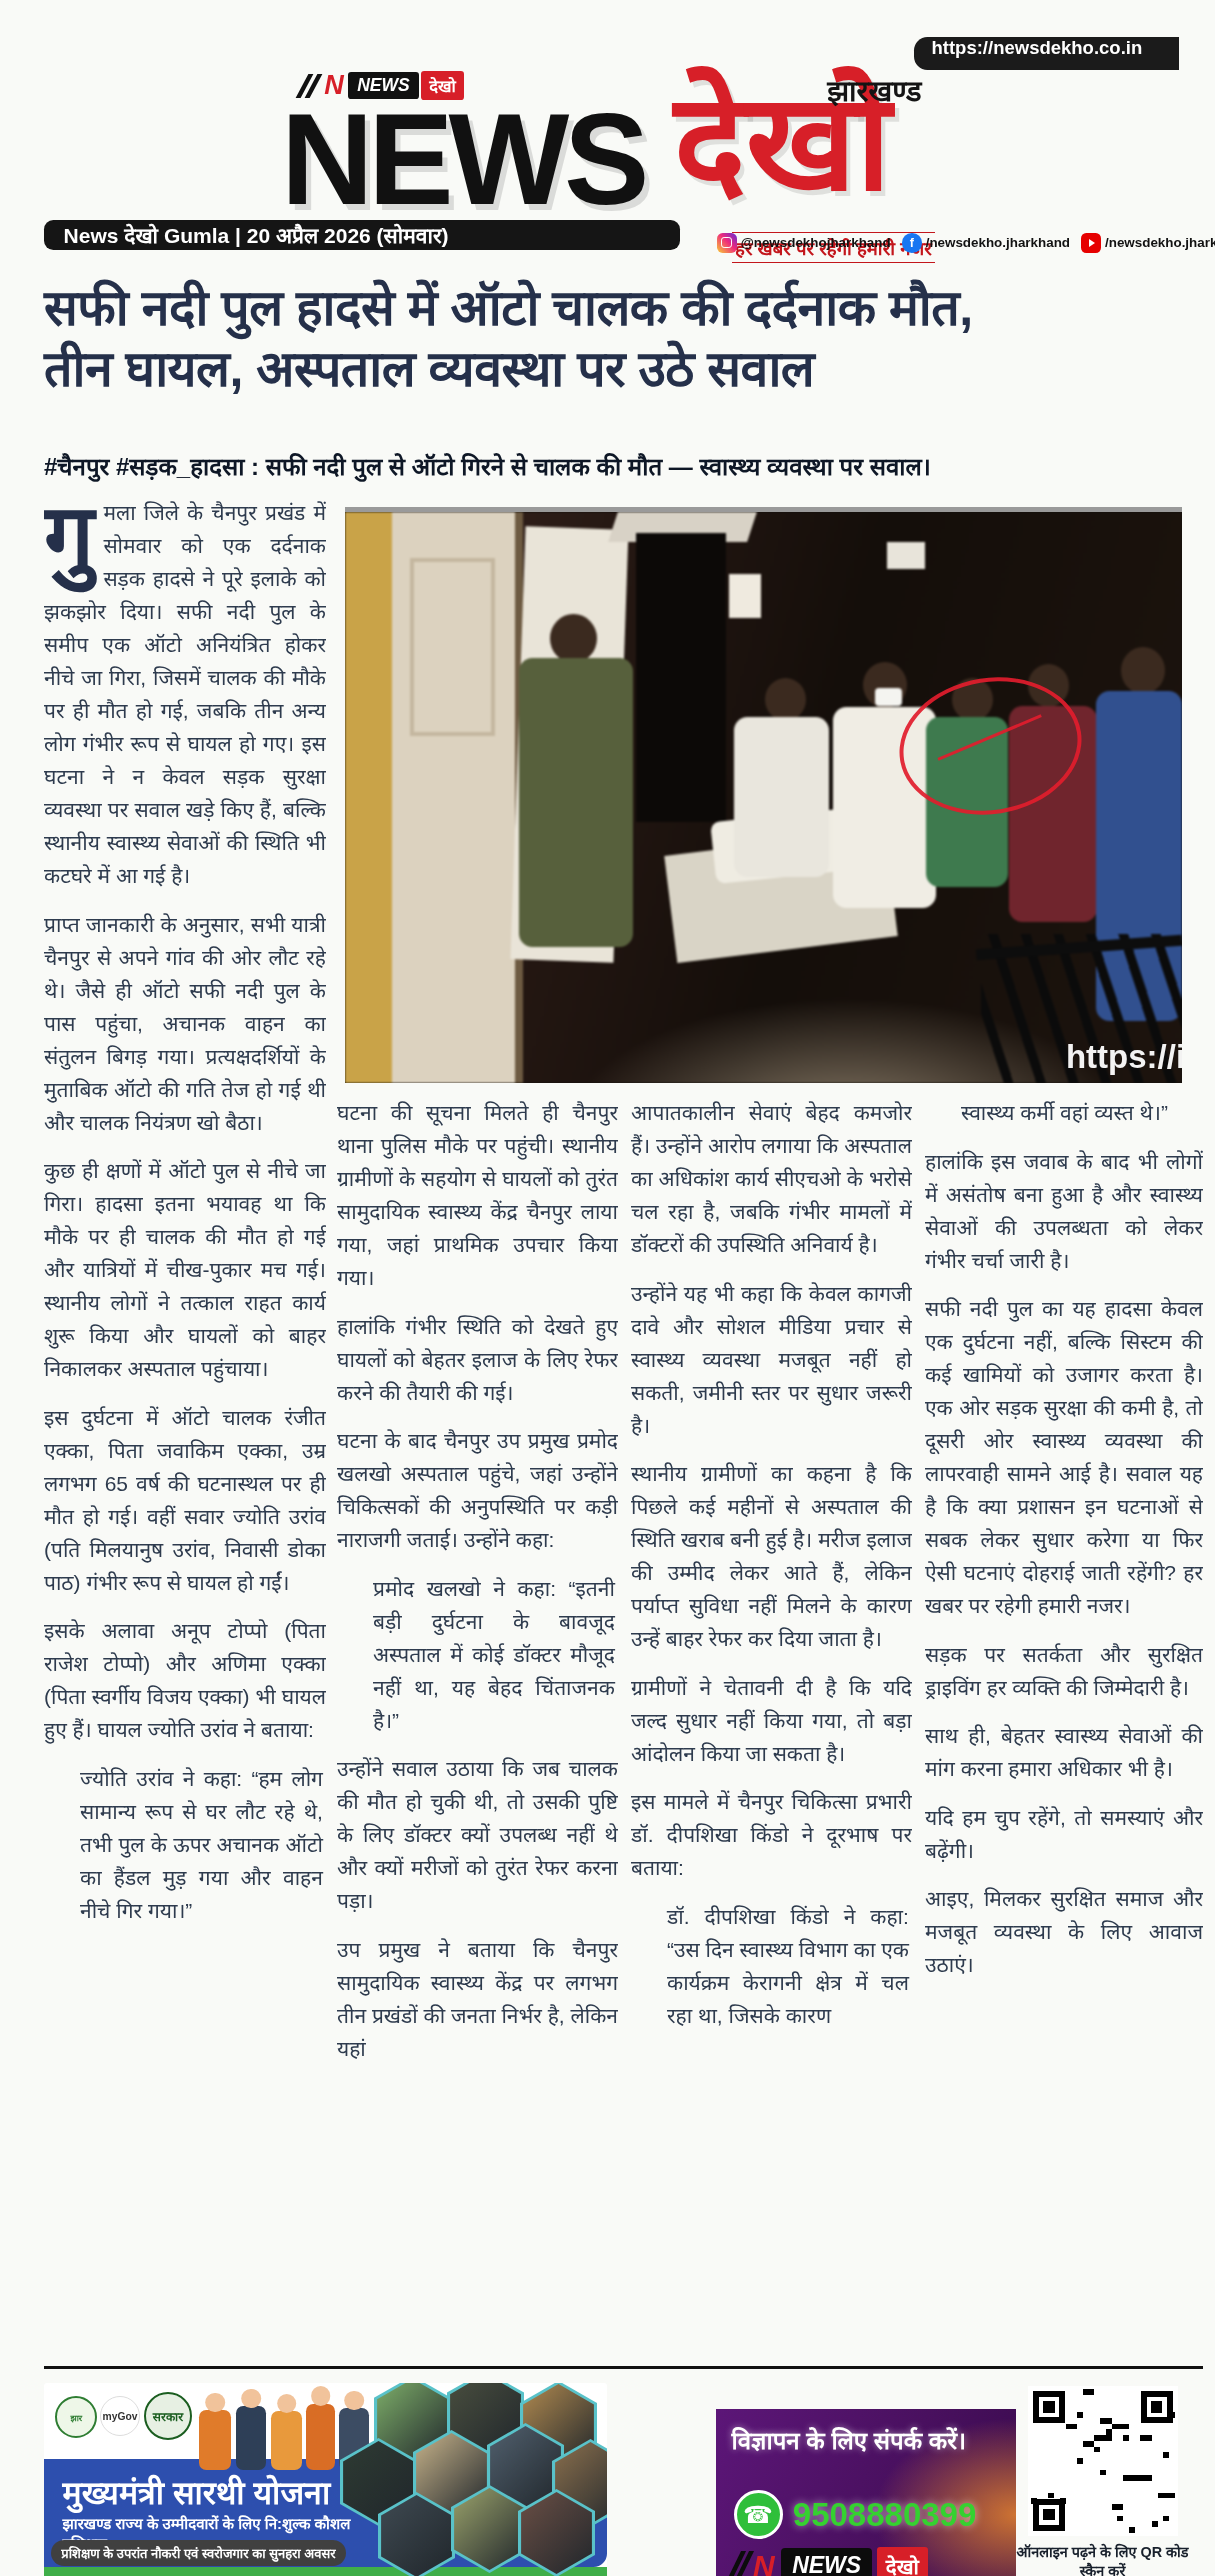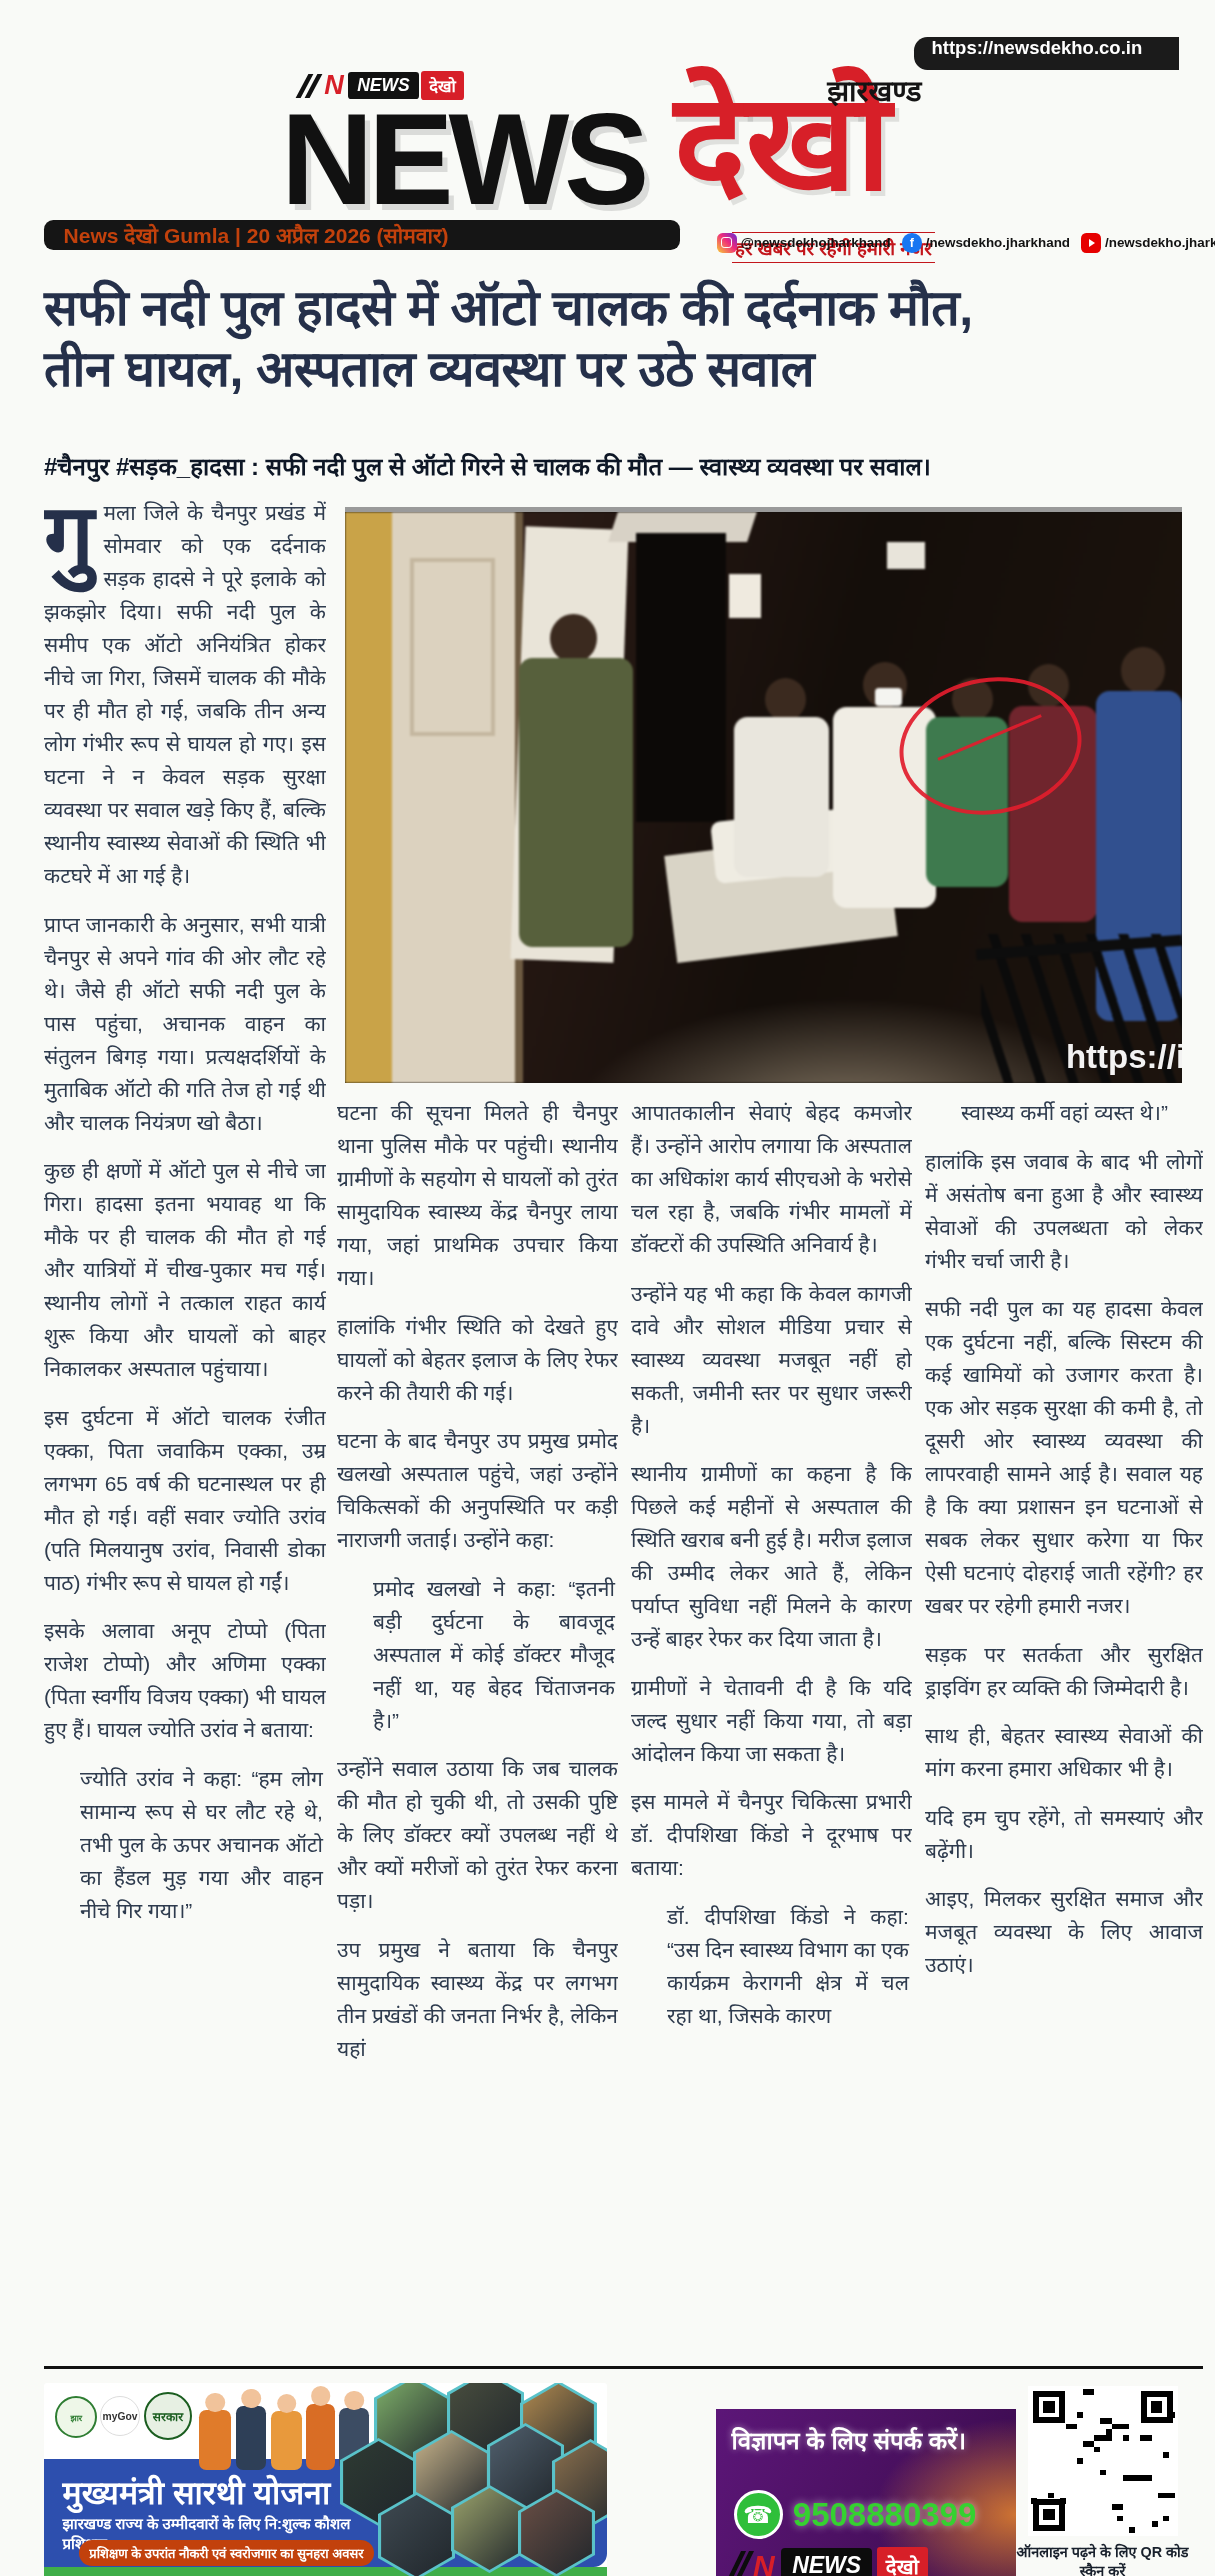--- a/index.html
+++ b/index.html
@@ -21,21 +21,21 @@
   .big-news{position:absolute;left:0;top:24px;font-size:128px;line-height:1;font-weight:900;color:#111;
     letter-spacing:-5.2px;transform:scaleY(1.02);text-shadow:5.2px 6.2px 0 rgba(0,0,0,.12);}
   .big-dekho{position:absolute;left:393px;top:4.1px;font-size:135px;line-height:1;font-weight:900;color:#d71f28;
     text-shadow:4.1px 5.2px 0 rgba(0,0,0,.10);}
   .state{position:absolute;right:18.5px;top:-1px;font-size:29px;font-weight:900;color:#141414;}
   .tagline{position:absolute;right:5.2px;bottom:-12.4px;font-size:18.5px;font-weight:900;color:#c3161c;
     border-top:1.5px solid #c3161c;border-bottom:1.5px solid #c3161c;padding:2.1px 3.1px;}
 
   .date-bar{position:absolute;left:44px;top:220px;width:636px;height:30px;background:#151515;border-radius:9.3px;
     display:flex;align-items:center;padding-left:19.6px;box-sizing:border-box;}
-  .date-bar span{color:#c2410c;font-weight:bold;font-size:21px;}
+  .date-bar span{color:#ffffff;font-weight:bold;font-size:21px;}
 
   .socials{position:absolute;left:717px;top:233px;display:flex;gap:11.3px;align-items:center;}
   .social{display:flex;align-items:center;gap:4.1px;}
   .social .handle{font-size:13.4px;font-weight:bold;color:#121212;}
   .sic{width:19.6px;height:19.6px;border-radius:50%;display:flex;align-items:center;justify-content:center;
     color:#fff;font-weight:900;font-size:12.4px;flex:0 0 auto;}
   .sic.ig{border-radius:5.7px;background:linear-gradient(45deg,#f9ce34,#ee2a7b 55%,#6228d7);}
   .sic.ig i{width:9.3px;height:9.3px;border:1.5px solid #fff;border-radius:3.1px;display:block;}
   .sic.fb{background:#1877f2;}
   .sic.yt{background:#e60000;border-radius:5.2px;}
@@ -84,21 +84,21 @@
   .watermark{position:absolute;right:-3.1px;bottom:7.2px;color:#fff;font-size:33px;font-weight:bold;opacity:.95;}
 
   
   .rule{position:absolute;left:44px;top:2366px;width:1159px;height:2.6px;background:#111;}
 
   .ad-left{position:absolute;left:44px;top:2383px;width:563px;height:197px;background:#fff;overflow:hidden;border-radius:3.1px;}
   .ad-left .blue{position:absolute;left:0;right:0;top:76px;bottom:13.4px;background:#2d4fae;border-radius:0 13.4px 13.4px 0;}
   .ad-left .greenstrip{position:absolute;left:0;right:0;bottom:0;height:13.4px;background:#3fae49;}
   .ad-left .title{position:absolute;left:18.5px;top:87px;font-size:32px;font-weight:900;color:#fff;z-index:3;}
   .ad-left .sub{position:absolute;left:18.5px;top:130px;width:335px;font-size:15px;font-weight:bold;color:#fff;z-index:3;}
-  .ad-left .pill{position:absolute;left:35px;top:157px;background:#c2410c;color:#fff;font-size:13px;font-weight:bold;
+  .ad-left .pill{position:absolute;left:7px;top:157px;background:#404040;color:#fff;font-size:13px;font-weight:bold;
       padding:4.1px 10.3px;border-radius:13.4px;z-index:3;}
   .logo-round{position:absolute;border-radius:50%;display:flex;align-items:center;justify-content:center;
       font-weight:bold;text-align:center;z-index:2;}
   .lr1{left:11.3px;top:13.4px;width:38px;height:38px;background:#eef7e8;border:2.1px solid #2e7d32;color:#2e7d32;font-size:8.2px;}
   .lr2{left:56px;top:13.4px;width:38px;height:38px;background:#fff;border:1.5px solid #ddd;color:#333;font-size:10.3px;}
   .lr3{left:100px;top:9.3px;width:44px;height:44px;background:#e7f0e3;border:2.1px solid #1b5e20;color:#1b5e20;font-size:12px;}
   .figp{position:absolute;border-radius:7.2px;z-index:1;}
   .figp .h{position:absolute;left:50%;top:-17.5px;transform:translateX(-50%);width:19.6px;height:19.6px;border-radius:50%;background:#f1c39b;}
   .hex{position:absolute;width:77px;height:88px;z-index:4;
       clip-path:polygon(50% 0,100% 25%,100% 75%,50% 100%,0 75%,0 25%);border:0;}

